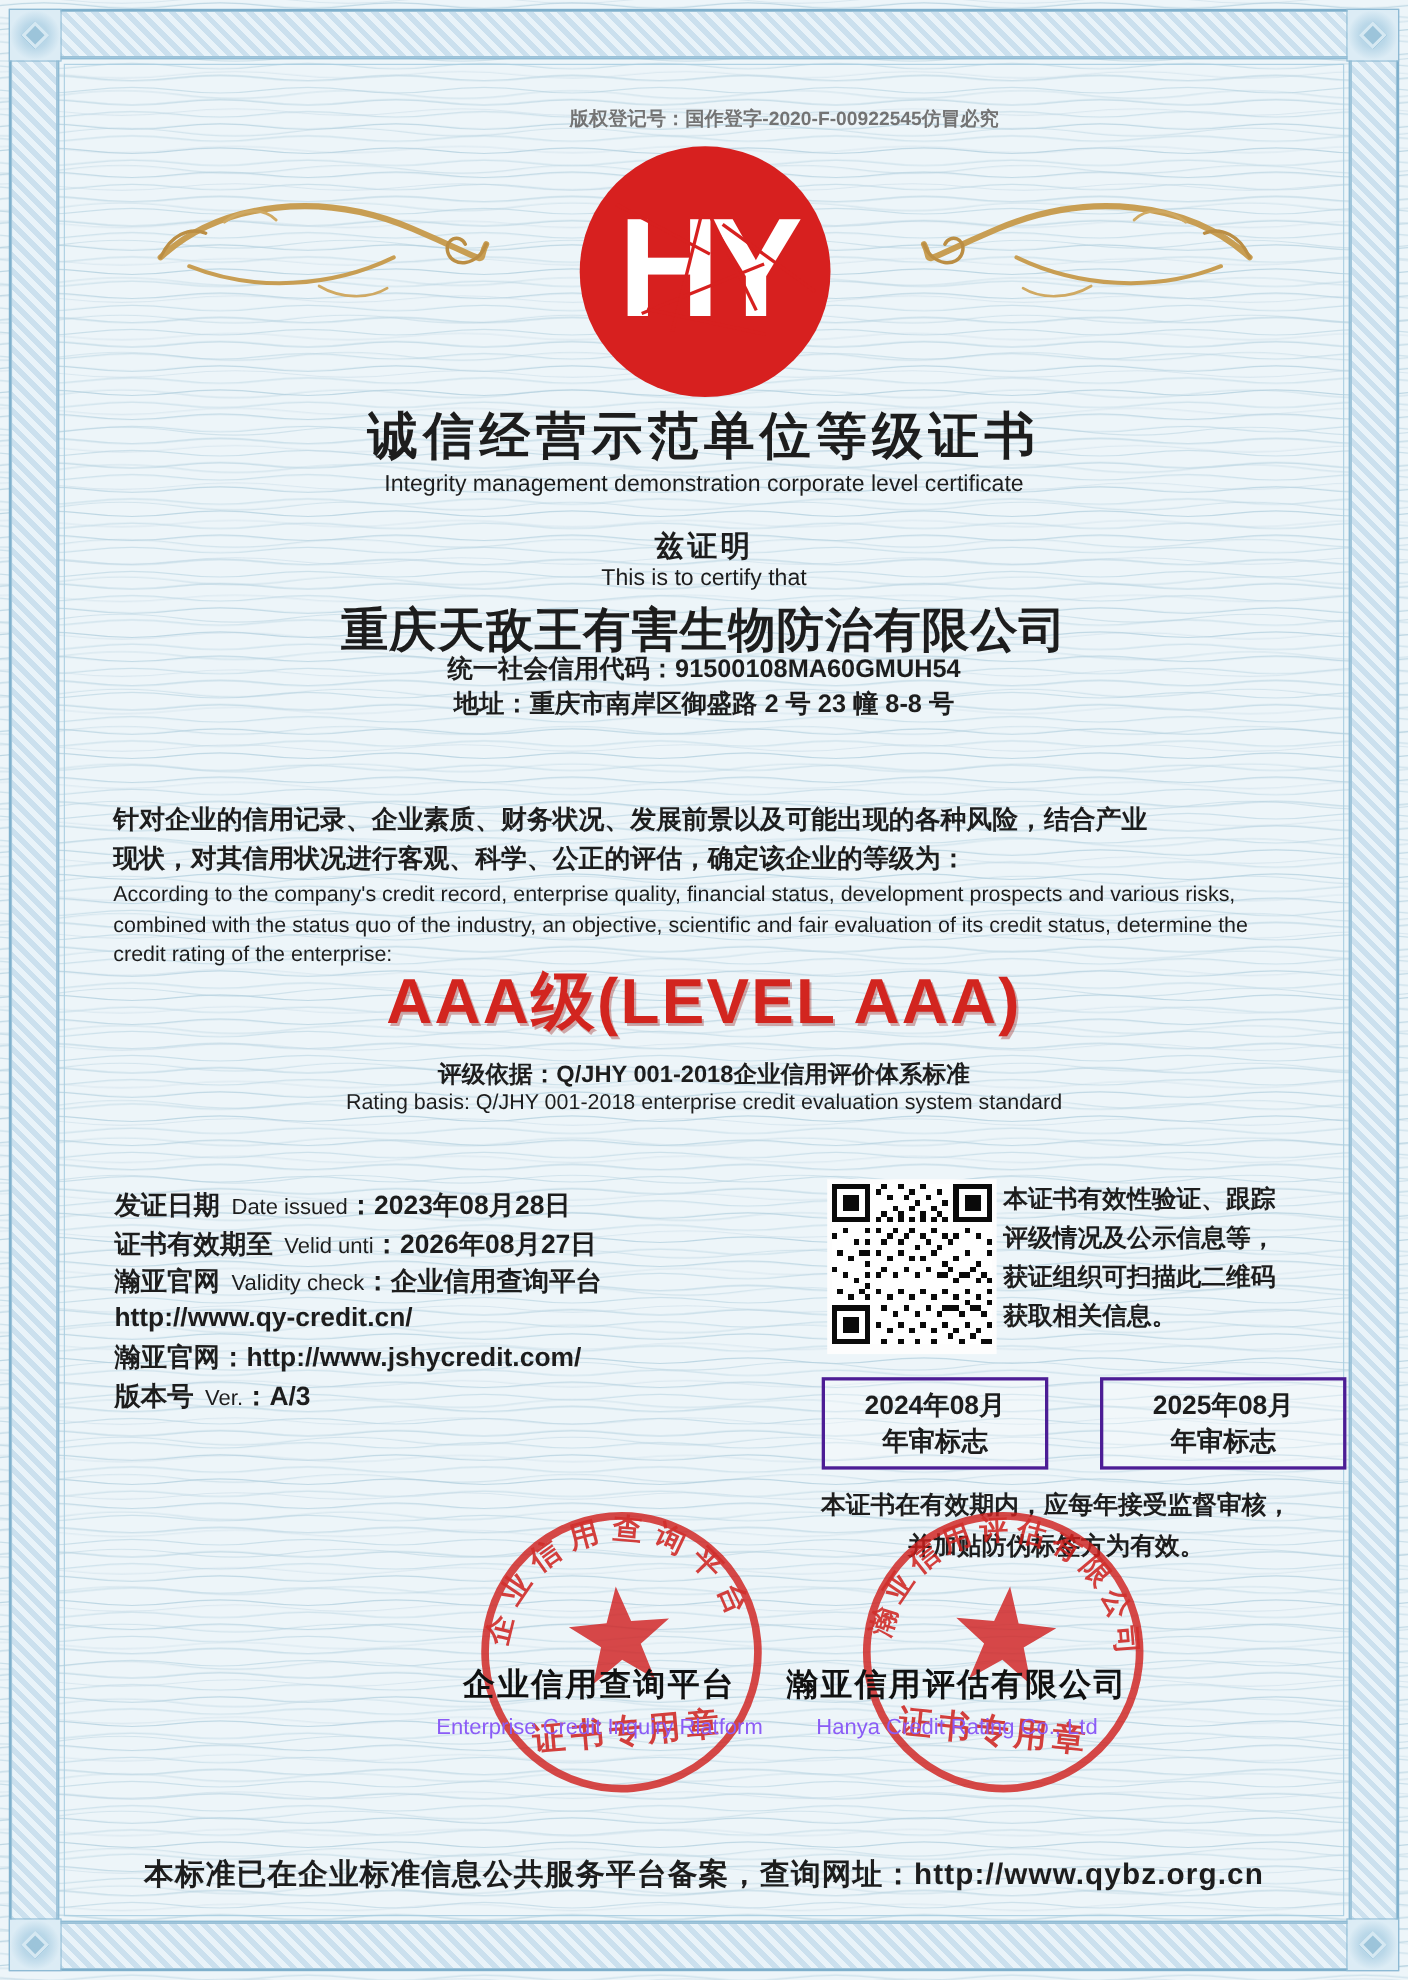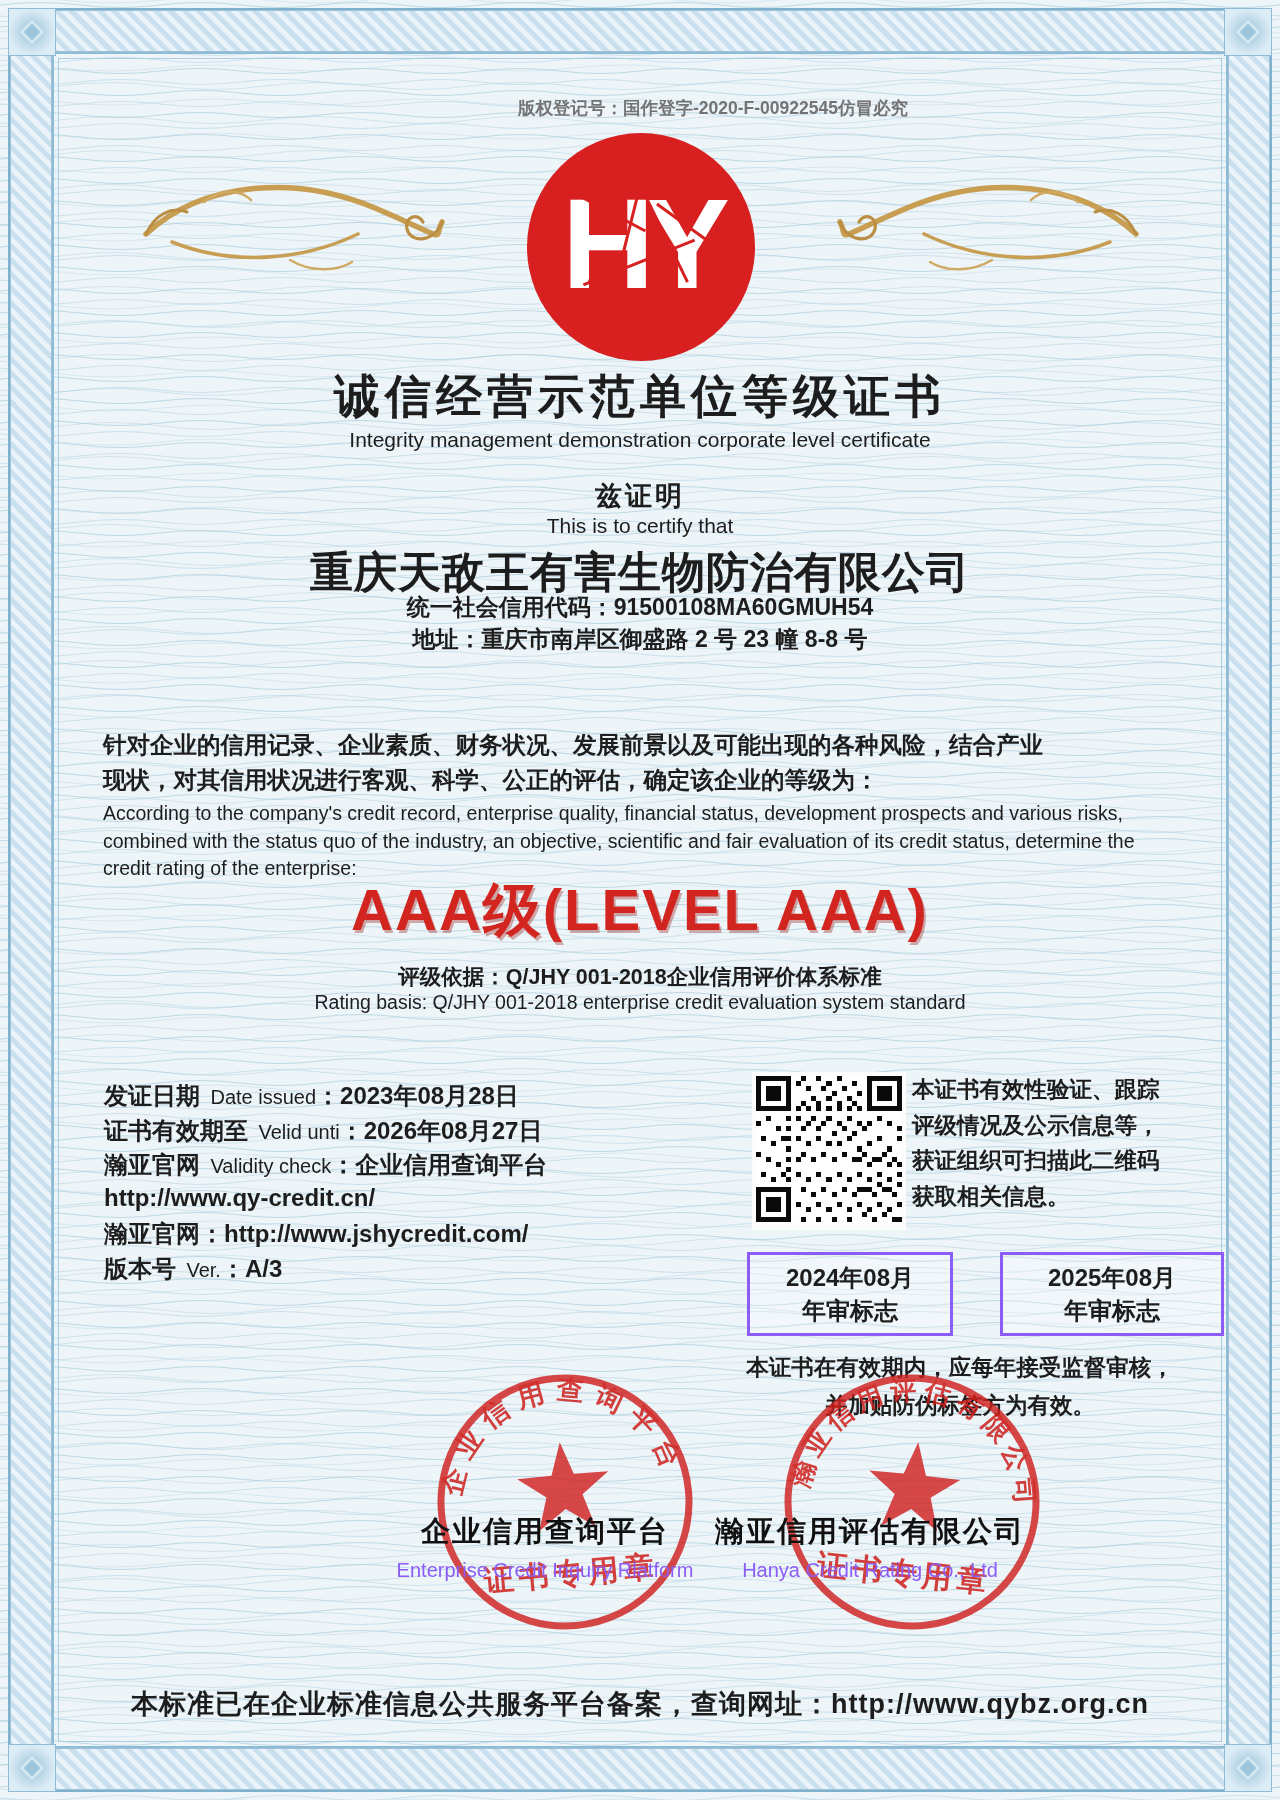--- a/index.html
+++ b/index.html
@@ -63,21 +63,21 @@
   
   .details{top:1080px;left:104px;z-index:4;}
   .d-line{height:34.5px;white-space:nowrap;}
   .d-zh{font-size:24px;font-weight:700;}
   .d-en{font-size:20px;font-weight:500;margin-left:6px;}
   .d-v{font-size:24px;font-weight:600;}
 
   
   .qr{left:752px;top:1072px;z-index:4;background:#fdfdfd;padding:4px;}
   .qr-note{left:912px;top:1072px;width:285px;font-size:22.5px;font-weight:600;line-height:35.5px;z-index:4;}
-  .year-box{top:1252px;height:78px;border:3px solid #8b5cf6;z-index:4;
+  .year-box{top:1252px;height:78px;border:3px solid #4c1d95;z-index:4;
     display:flex;flex-direction:column;align-items:center;justify-content:center;
     font-size:24px;font-weight:600;line-height:33px;background:rgba(255,255,255,0.25);}
   .yb-1{left:747px;width:200px;} .yb-2{left:1000px;width:218px;}
   .annual-note{left:700px;width:520px;text-align:center;font-size:22.5px;font-weight:600;z-index:4;}
   .an-1{top:1352px;} .an-2{top:1390px;}
 
   
   .stamp{z-index:5;opacity:.92;}
   .stamp-l{left:415px;top:1352px;transform:rotate(-5deg);}
   .stamp-r{left:762px;top:1352px;transform:rotate(6deg);}

